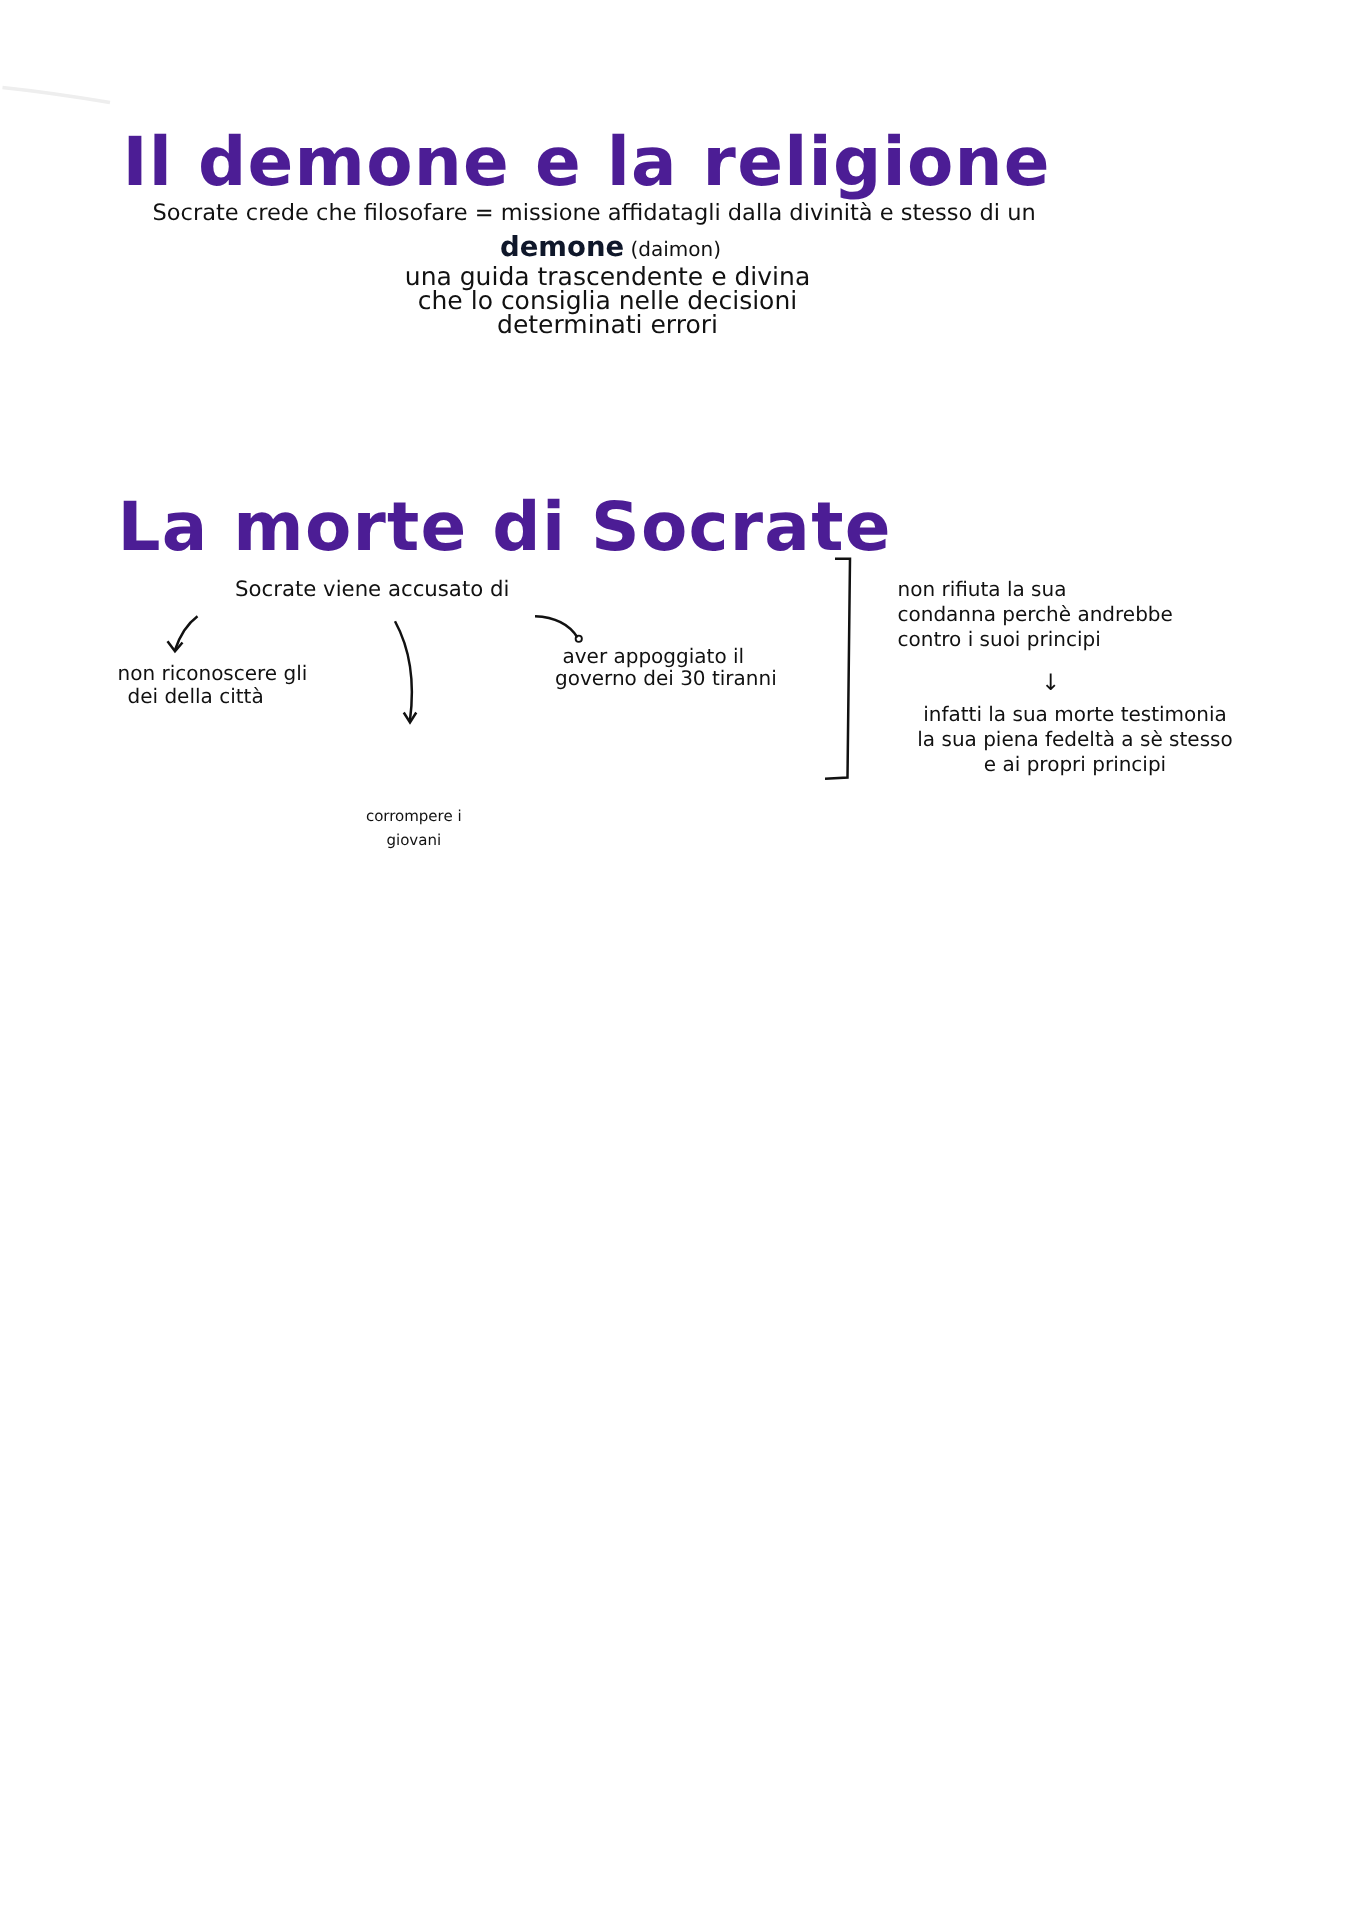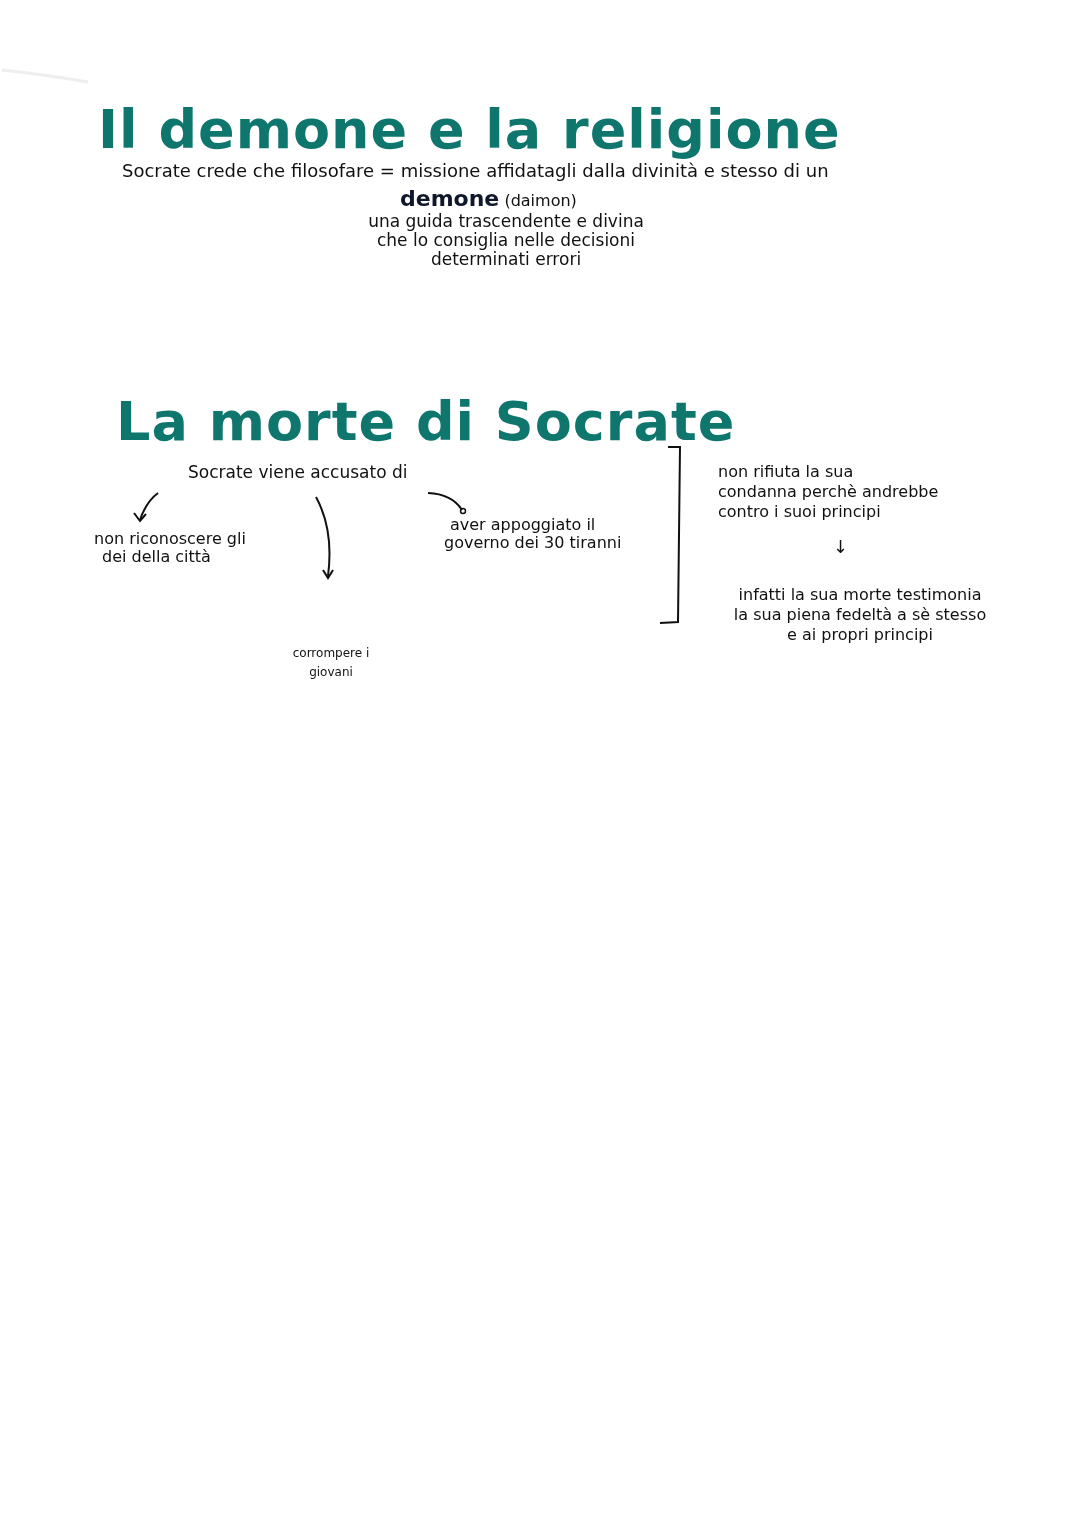--- a/index.html
+++ b/index.html
@@ -24,25 +24,25 @@
     }
     .faint-stroke {
       position: absolute;
       left: 0; top: 66px;
       width: 90px; height: 20px;
     }
     .abs { position: absolute; white-space: nowrap; }
     .heading {
       font-family: "DejaVu Sans", sans-serif;
       font-weight: bold;
-      color: #0f766e;
+      color: #4c1d95;
       letter-spacing: 1px;
     }
     .h1 { left: 98px; top: 100px; font-size: 54px; line-height: 60px; }
-    .h2 { left: 116px; top: 392px; font-size: 54px; line-height: 60px; }
+    .h2 { left: 94px; top: 392px; font-size: 54px; line-height: 60px; }
     .hand {
       font-family: "DejaVu Sans", sans-serif;
       font-size: 17px;
       line-height: 21px;
       color: #111111;
     }
     .center { text-align: center; }
     .keyword {
       color: #0f172a;
       font-weight: bold;
@@ -66,21 +66,21 @@
 
   <div class="abs heading h1">Il demone e la religione</div>
 
   <div class="abs hand" style="left:122px; top:160px; font-size:18px;">Socrate crede che filosofare = missione affidatagli dalla divinità e stesso di un</div>
 
   <div class="abs" style="left:400px; top:186px;">
     <span class="keyword">demone</span>
     <span class="hand" style="font-size:16px;">(daimon)</span>
   </div>
 
-  <div class="abs hand center" style="left:316px; top:212px; width:380px; white-space:normal; font-size:17px; line-height:19px;">
+  <div class="abs hand center" style="left:296px; top:212px; width:380px; white-space:normal; font-size:20px; line-height:19px;">
     <div>una guida trascendente e divina</div>
     <div>che lo consiglia nelle decisioni</div>
     <div>determinati errori</div>
   </div>
 
   <div class="abs heading h2">La morte di Socrate</div>
 
   <div class="abs hand" style="left:176px; top:462px;margin-left:12px;">Socrate viene accusato di</div>
 
   <div class="abs hand" style="left:94px; top:530px; line-height:18px; font-size:16px;">
@@ -121,19 +121,19 @@
   </svg>
 
   <div class="abs hand" style="left:718px; top:462px; line-height:20px; font-size:16px;">
     <div>non rifiuta la sua</div>
     <div>condanna perchè andrebbe</div>
     <div>contro i suoi principi</div>
   </div>
 
   <div class="abs hand" style="left:833px; top:536px; font-size:18px;">↓</div>
 
-  <div class="abs hand center" style="left:690px; top:585px; width:340px; line-height:20px; font-size:16px;">
+  <div class="abs hand center" style="left:690px; top:562px; width:340px; line-height:20px; font-size:16px;">
     <div>infatti la sua morte testimonia</div>
     <div>la sua piena fedeltà a sè stesso</div>
     <div>e ai propri principi</div>
   </div>
 
 </div>
 
 </body></html>

